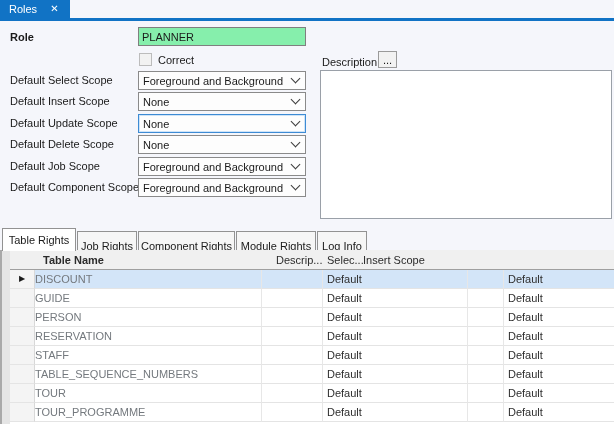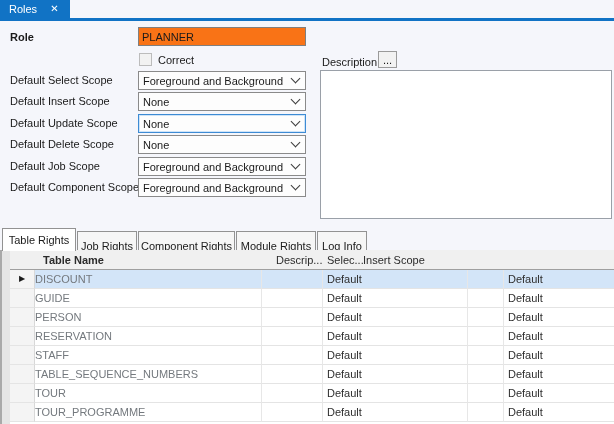--- a/index.html
+++ b/index.html
@@ -18,21 +18,21 @@
   }
   .doc-tab-label { font-size:11px; }
   .doc-tab-close { font-size:10px; line-height:1; cursor:pointer; }
   .accent-line { position:absolute; left:0; top:18px; width:100%; height:3px; background:#1173c5; }
 
   
   .lbl { position:absolute; left:10px; white-space:nowrap; }
   .lbl.bold { font-weight:bold; }
   .txt-input {
     position:absolute; left:138px; top:27px; width:168px; height:19px;
-    border:1px solid #7f7f7f; background:#f97316; font:inherit; padding:0 3px; color:#1a1a1a;
+    border:1px solid #7f7f7f; background:#86efac; font:inherit; padding:0 3px; color:#1a1a1a;
   }
   .checkbox {
     position:absolute; left:139px; top:53px; width:13px; height:13px;
     background:#f2f2f2; border:1px solid #bcbcbc; display:inline-block; cursor:pointer;
   }
   .scope-row { position:absolute; left:0; width:320px; height:19px; }
   .scope-row .lbl { top:3px; }
   .combo {
     position:absolute; left:138px; top:0; width:168px; height:19px;
     background:#fdfdfd; border:1px solid #8a8a8a;

